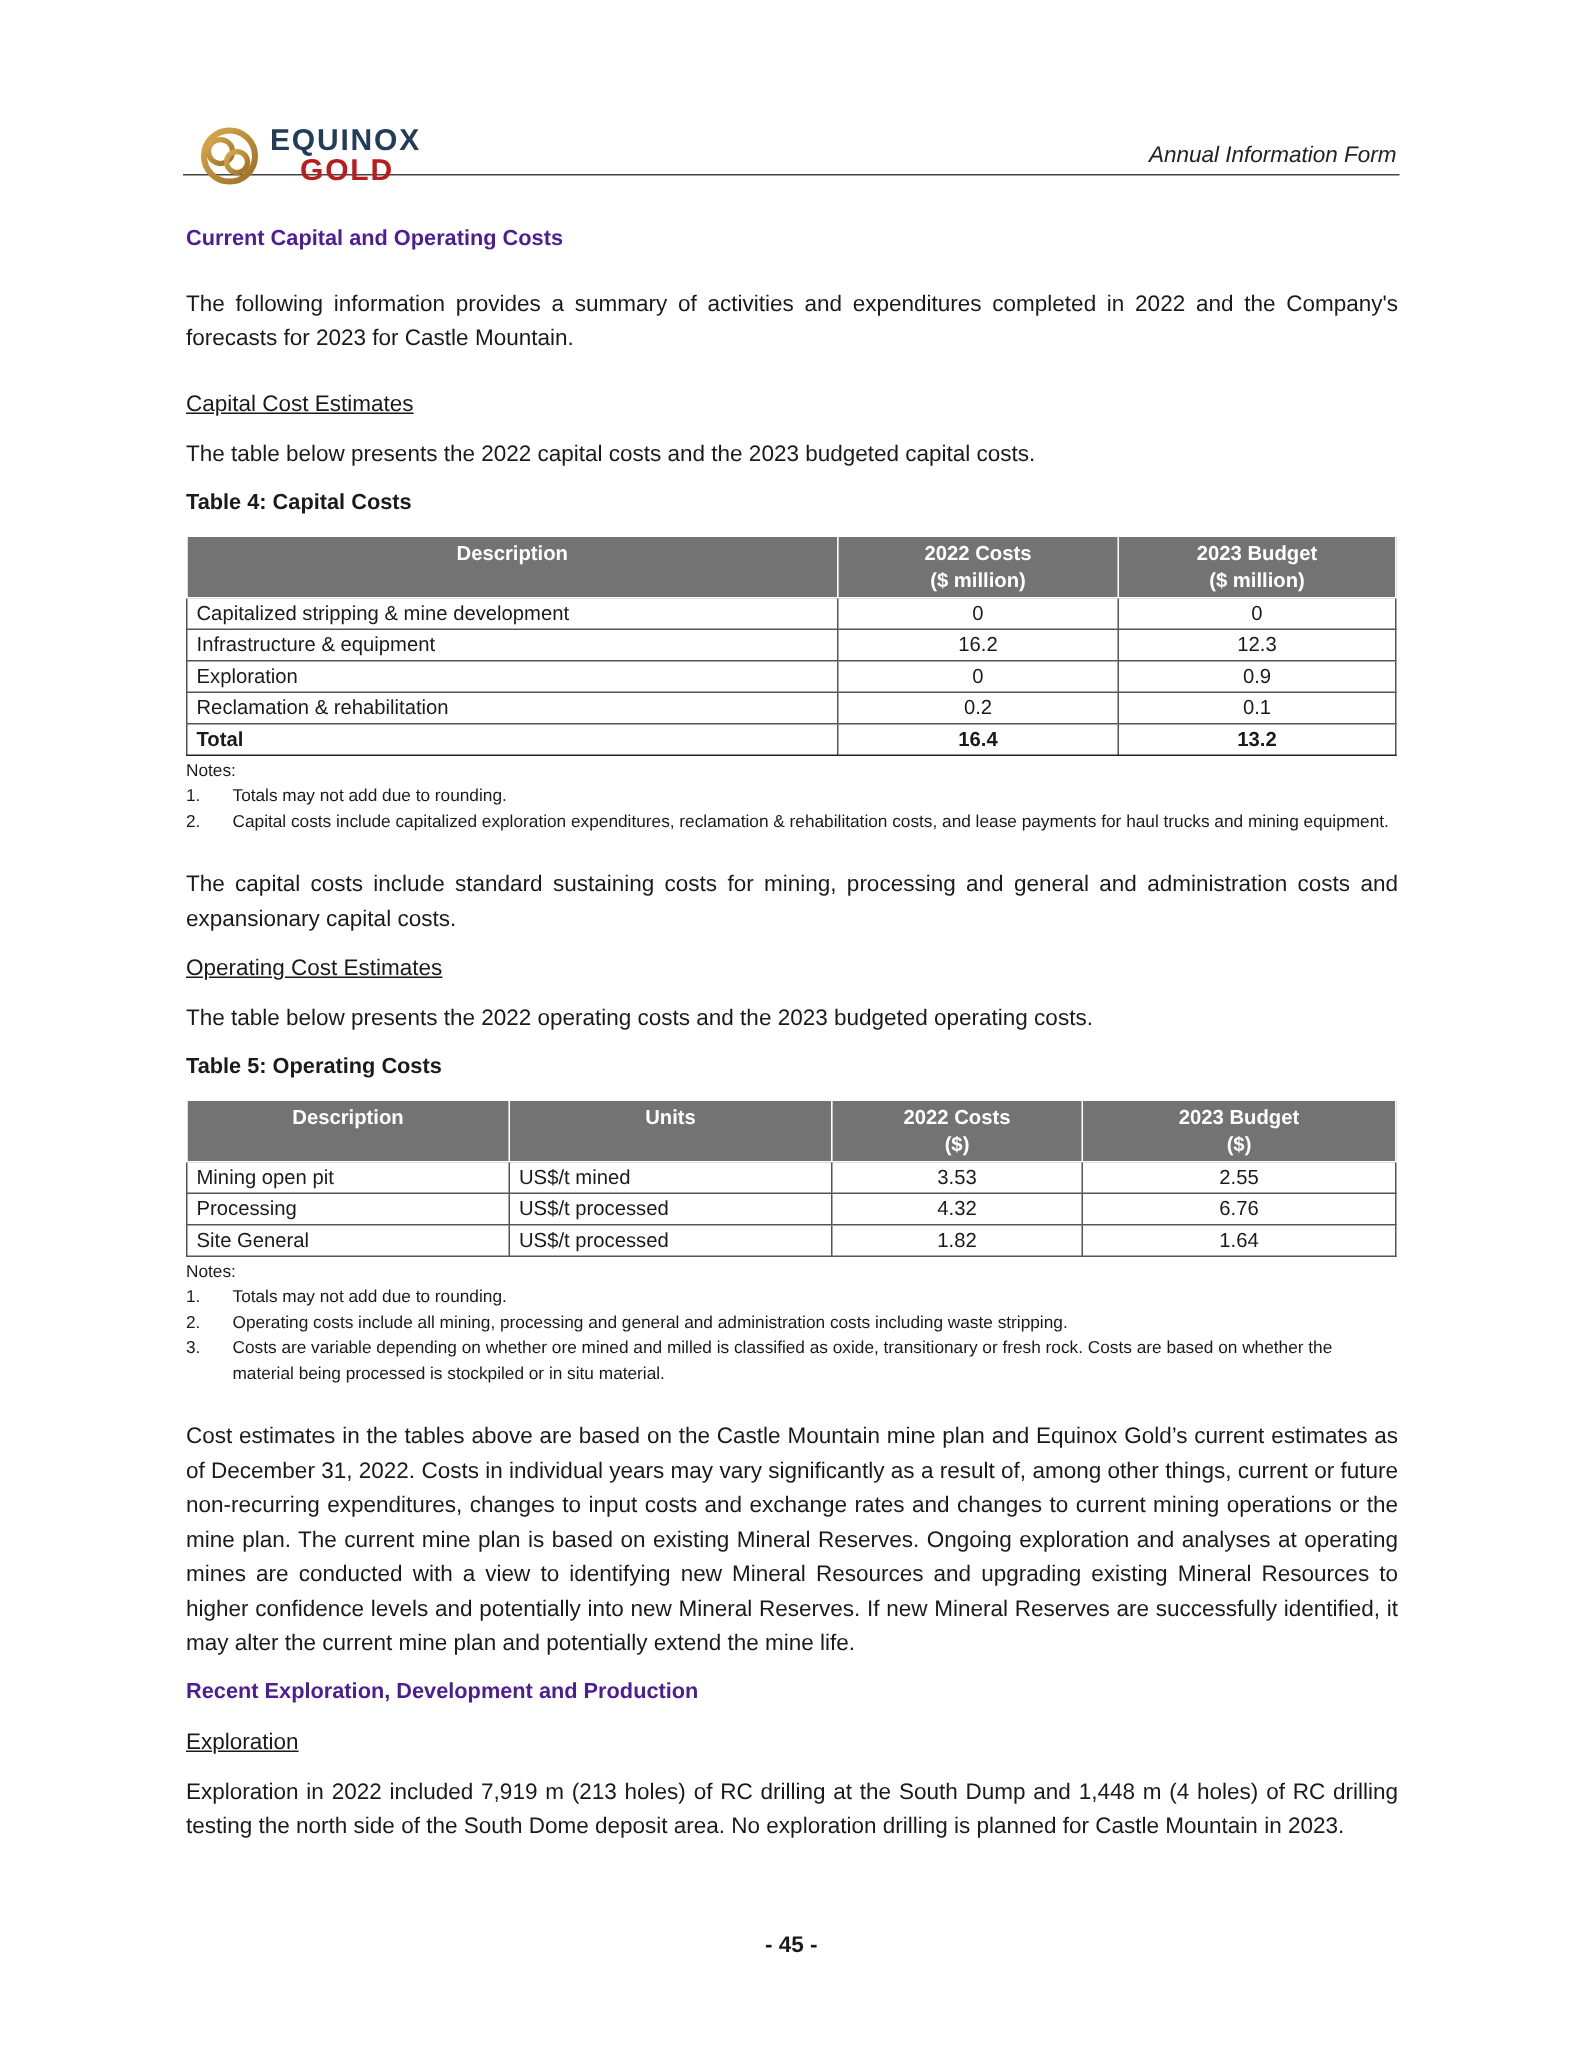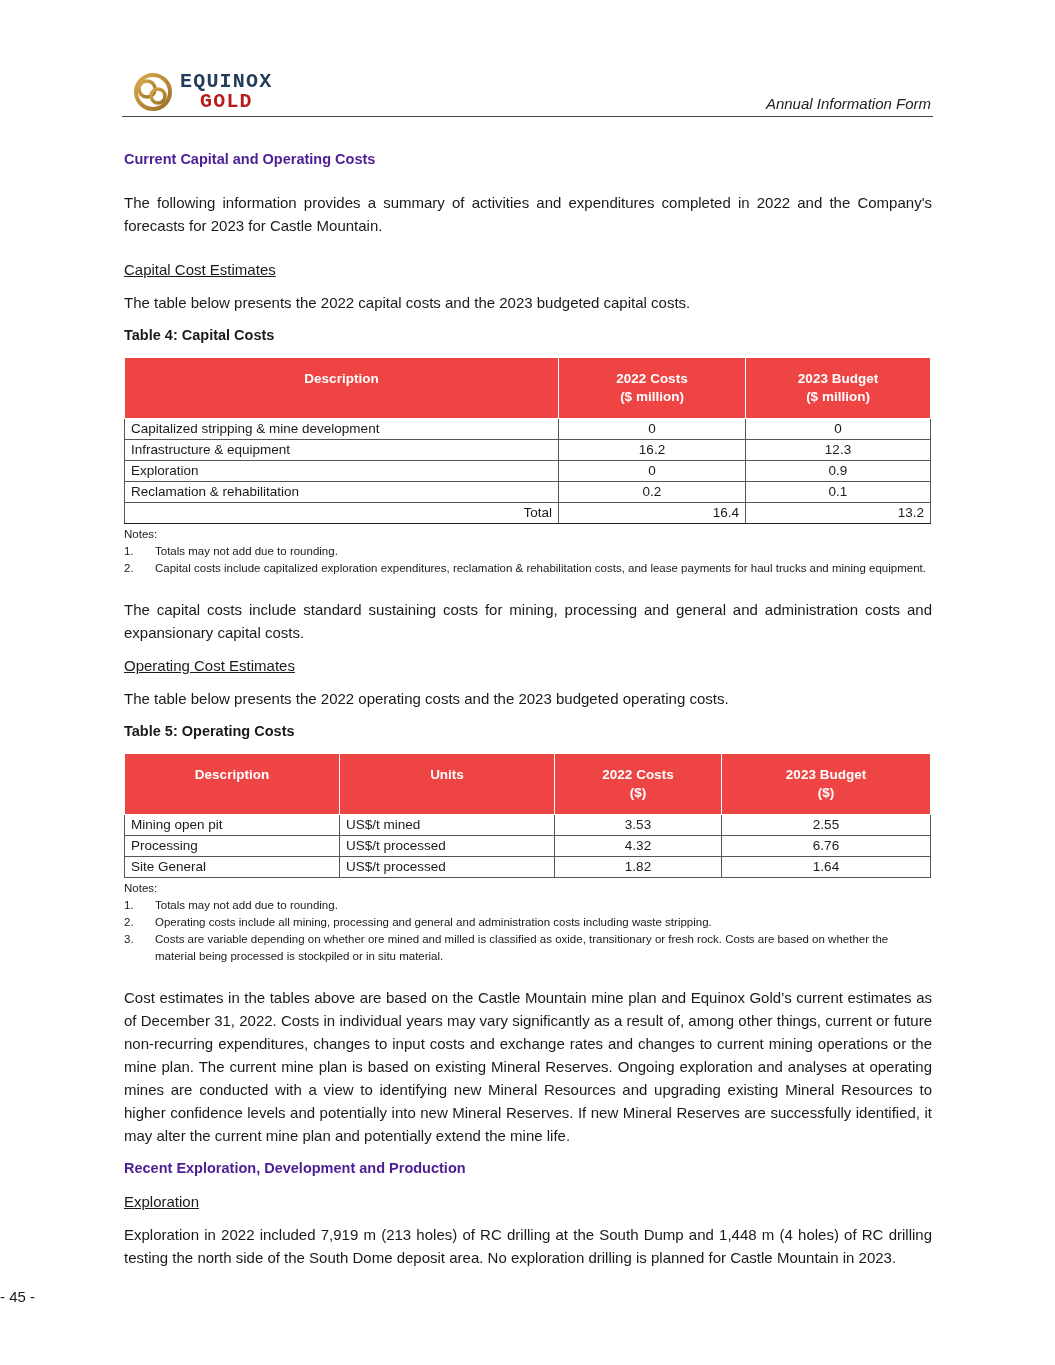--- a/index.html
+++ b/index.html
@@ -1,41 +1,41 @@
 <!DOCTYPE html>
 <html><head>
 <meta charset="utf-8">
 <style>
   html, body { margin: 0; padding: 0; background: #ffffff; }
   body { width: 1055px; height: 1365px; position: relative; font-family: "Liberation Sans", sans-serif; color: #1a1a1a; }
   .page { position: absolute; left: 0; top: 0; width: 1055px; height: 1365px; }
   .header { position: absolute; left: 122px; top: 68px; width: 811px; height: 48px; border-bottom: 1px solid #444; }
-  .logo { position: absolute; left: 10px; top: 2px; height: 44px; display: flex; align-items: center; font-family: Liberation Mono, monospace; }
+  .logo { position: absolute; left: 10px; top: 14px; height: 44px; display: flex; align-items: center; }
   .logo svg { width: 42px; height: 42px; }
   .logo-text { margin-left: 6px; line-height: 1; font-weight: bold; }
   .logo-text .l1 { color: #223c5a; font-size: 20px; letter-spacing: 1.2px; }
   .logo-text .l2 { color: #b91c1c; font-size: 20px; letter-spacing: 1.2px; margin-left: 20px; }
   .header-right { position: absolute; right: 2px; bottom: 4px; font-size: 15px; color: #222; font-style: italic; }
 
   .content { position: absolute; left: 124px; top: 148px; width: 808px; font-size: 15px; line-height: 23px; }
   .sec-title { color: #4c1d95; font-weight: bold; font-size: 14.5px; margin: 0; }
   p { margin: 0; text-align: justify; }
   .u { text-decoration: underline; }
   .tbl-title { font-weight: bold; font-size: 14.5px; }
 
   table { border-collapse: collapse; width: 807px; font-size: 13.5px; line-height: 18px; }
-  th { background: #ef4444; color: #ffffff; font-weight: bold; vertical-align: top; padding: 12px 4px; border: 1px solid #ffffff; }
+  th { background: #737373; color: #ffffff; font-weight: bold; vertical-align: top; padding: 2px 4px; border: 1px solid #ffffff; }
   td { border: 1px solid #555; padding: 1px 6px; height: 18px; }
   td.c { text-align: center; }
-  tr.total td { font-weight: normal; border-top: 1.5px solid #222; border-bottom: 1.5px solid #222; text-align: right; }
+  tr.total td { font-weight: bold; border-top: 1.5px solid #222; border-bottom: 1.5px solid #222; }
   .notes { font-size: 11.5px; line-height: 17px; margin-top: 2px; }
   .note { display: flex; }
   .note .n { width: 31px; flex: none; }
 
-  .footer { position: absolute; left: 0; width: 1055px; top: 1288px; text-align: left; font-size: 15px; }
+  .footer { position: absolute; left: 0; width: 1055px; top: 1288px; text-align: center; font-size: 15px; font-weight: bold; }
 </style>
 </head>
 <body>
 
 <div class="page">
 
   <div class="header">
     <div class="logo">
       <svg viewBox="0 0 42 42">
         <defs>

